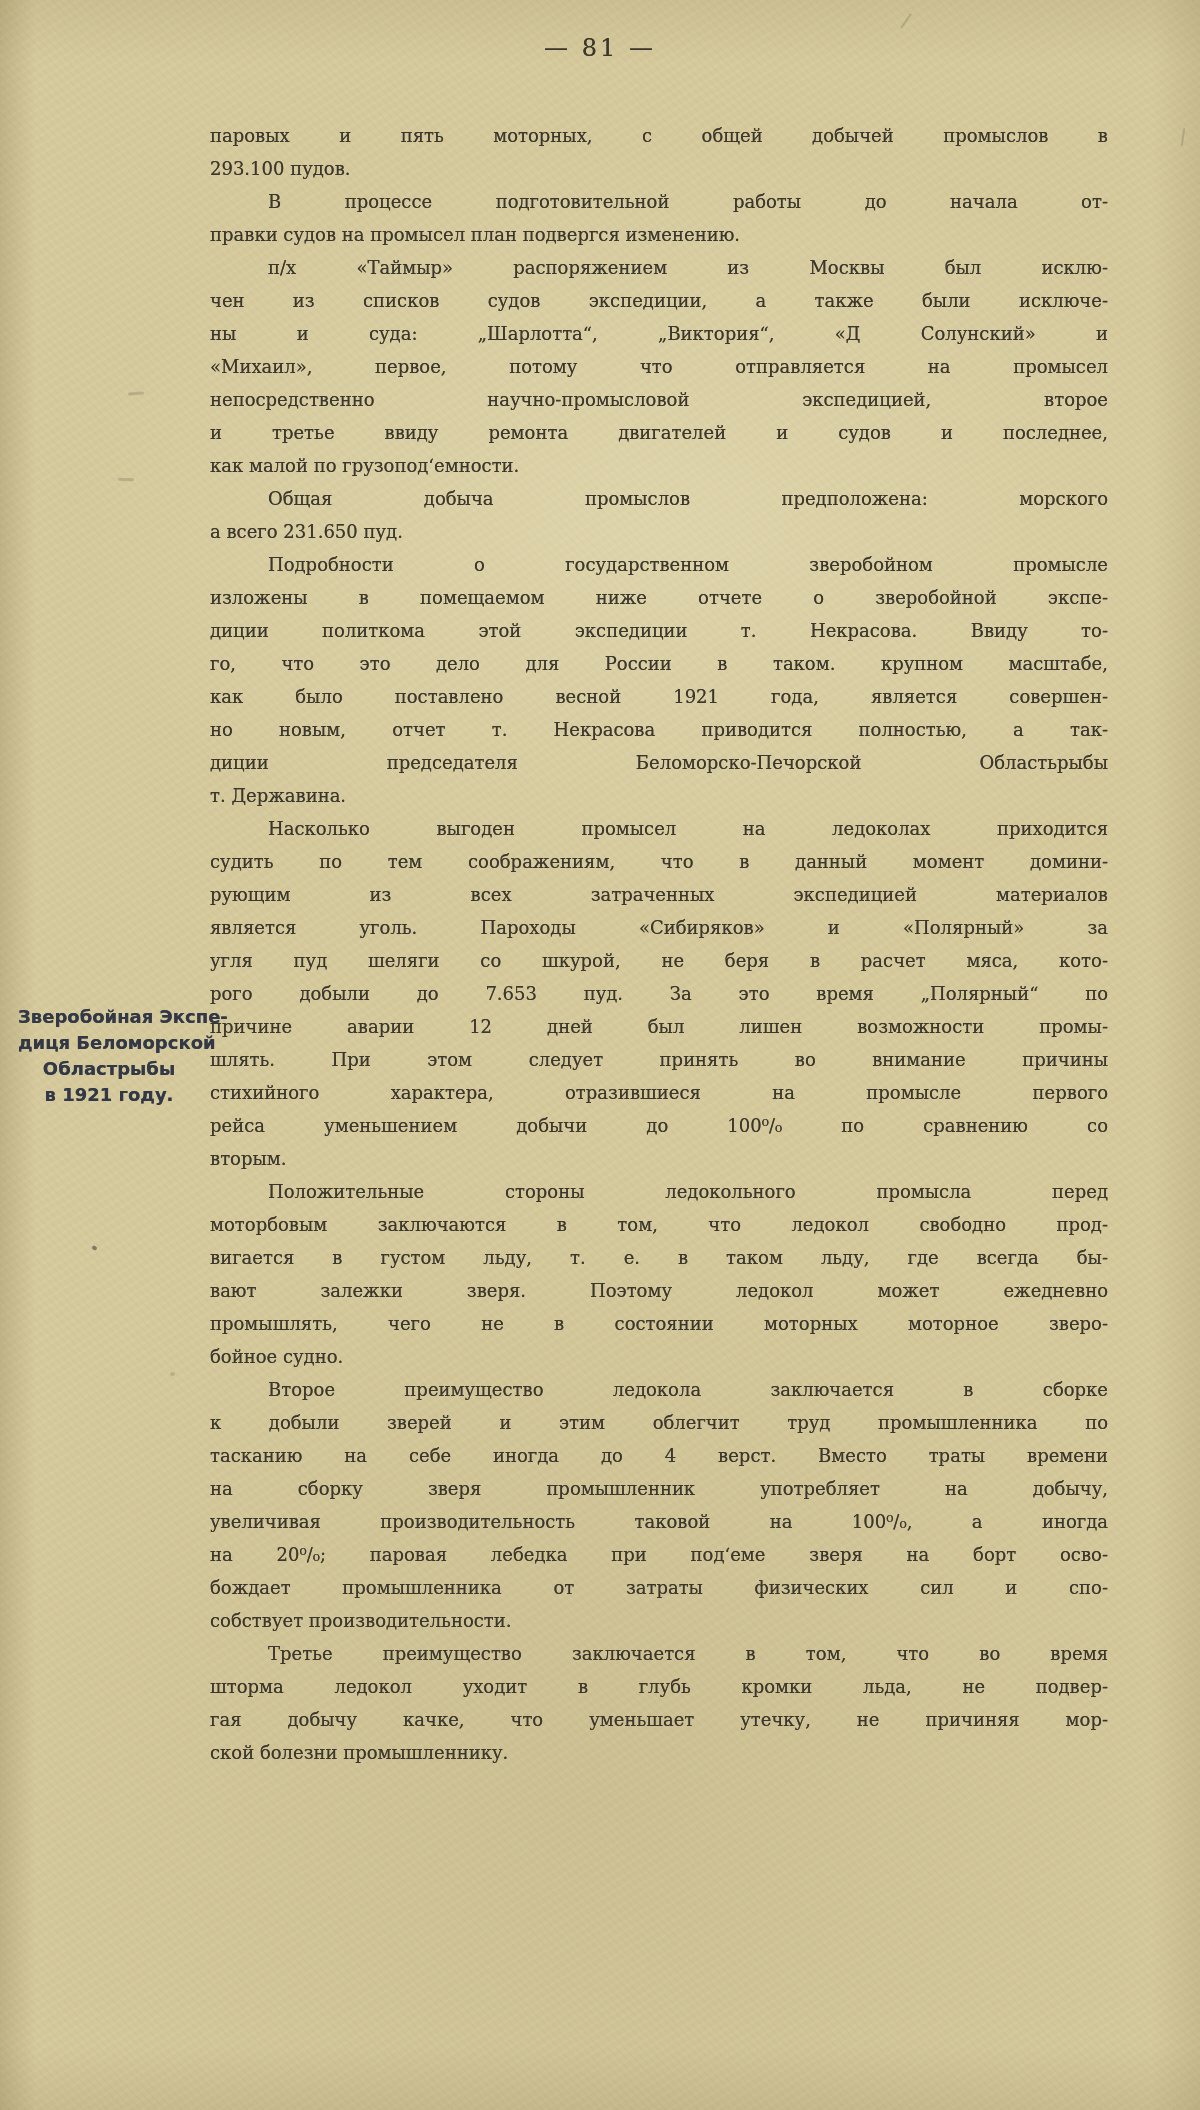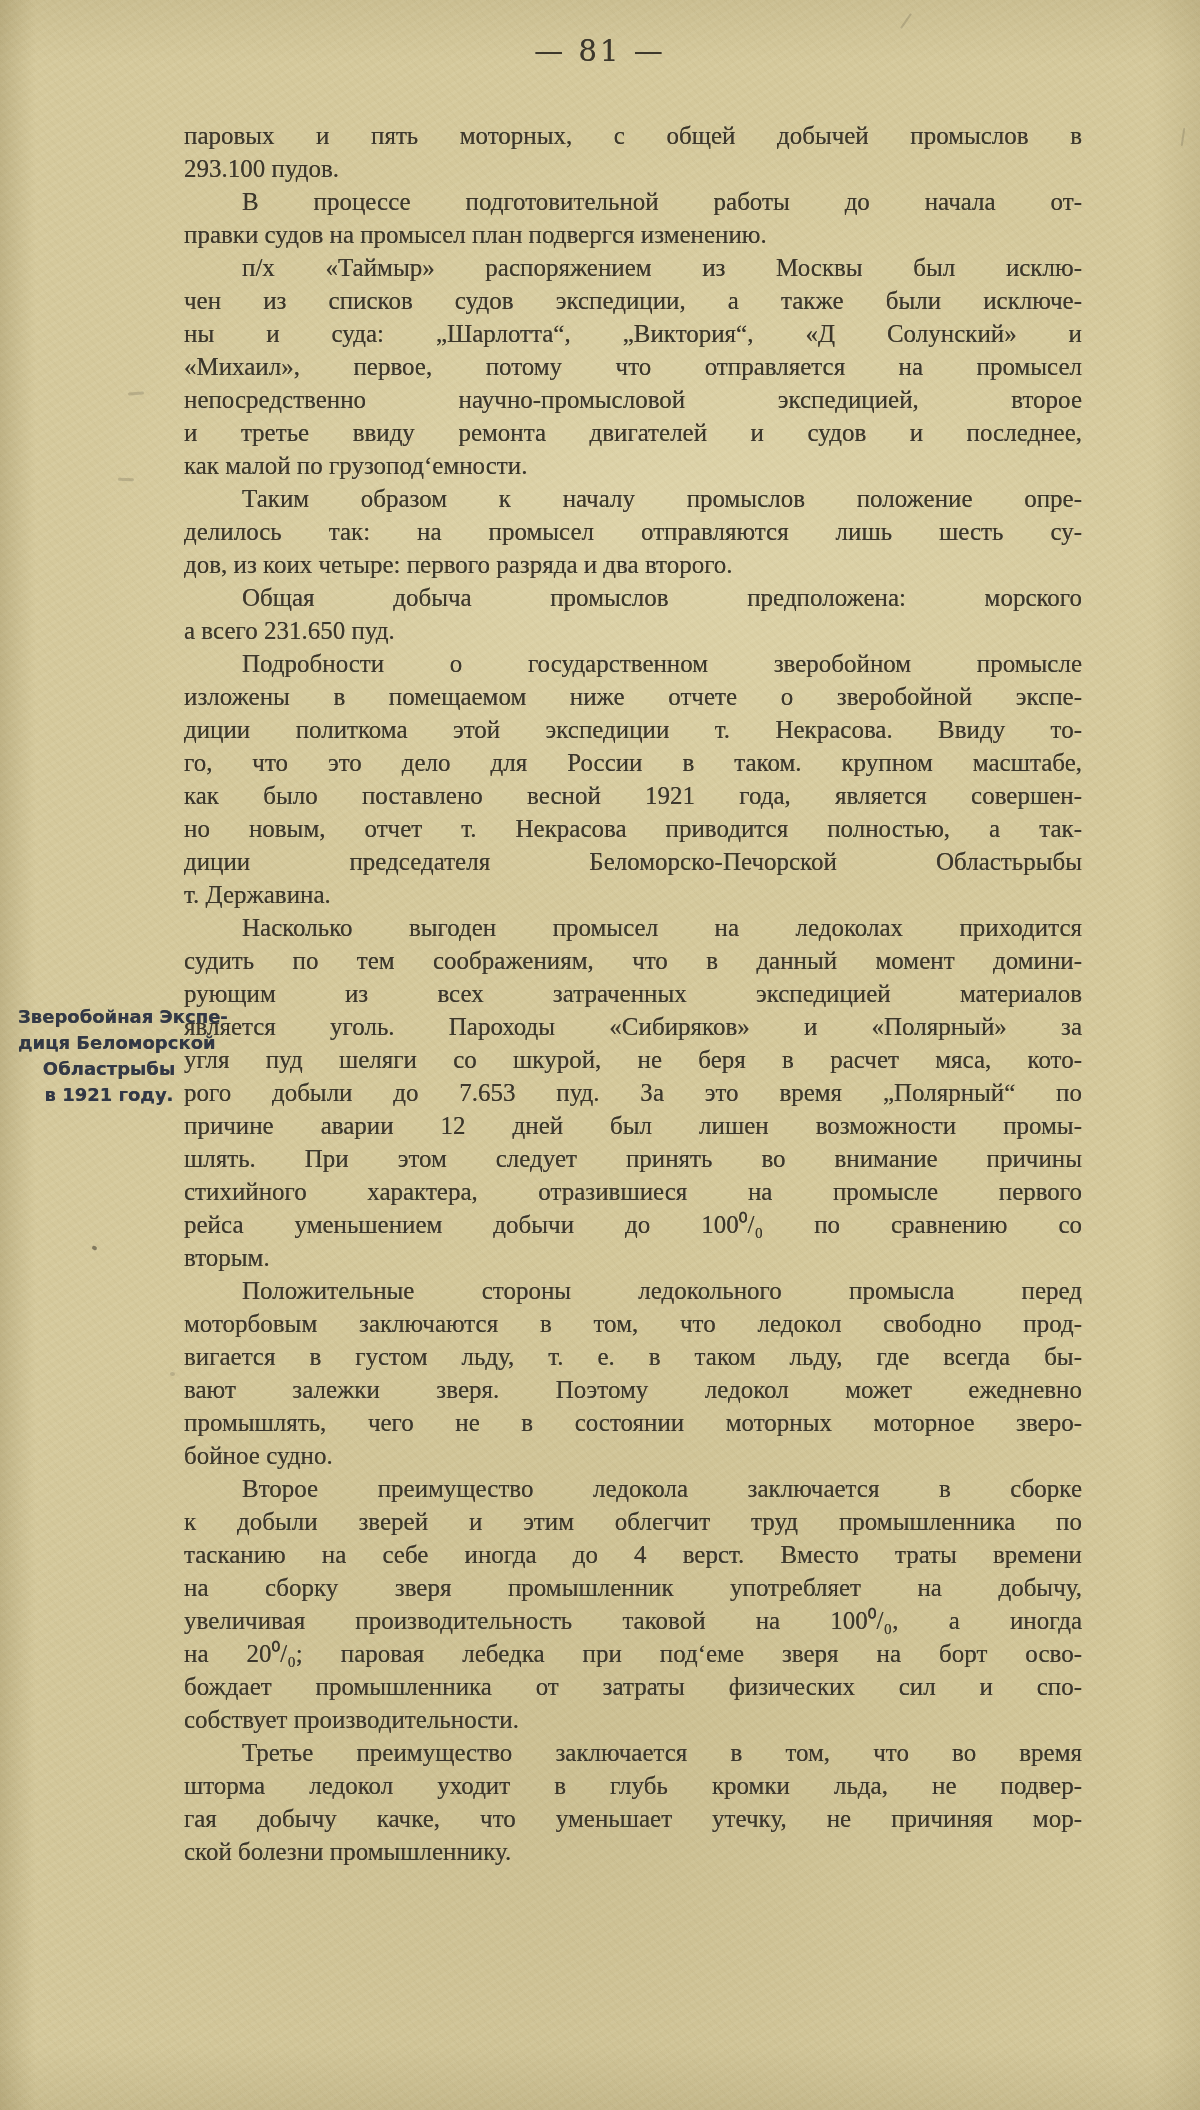--- a/index.html
+++ b/index.html
@@ -21,30 +21,29 @@
       linear-gradient(180deg, rgba(110,95,50,0.10) 0%, rgba(110,95,50,0) 3%, rgba(110,95,50,0) 97%, rgba(110,95,50,0.12) 100%),
       repeating-linear-gradient(47deg, rgba(90,80,40,0.028) 0 2px, rgba(0,0,0,0) 2px 6px),
       repeating-linear-gradient(-31deg, rgba(255,255,235,0.05) 0 3px, rgba(0,0,0,0) 3px 8px);
     font-family:"DejaVu Serif", serif;
     color:var(--ink);
     overflow:hidden;
   }
   .page-header{
     position:absolute;top:34px;left:0;width:100%;
     text-align:center;
-    font-size:29px;
+    font-size:24px;
     letter-spacing:3px;
     color:var(--ink);
     text-shadow:0 0 0.6px rgba(60,55,44,0.75);
   }
   .body-text{
-    position:absolute;left:184px;top:119px;width:898px;
-    font-size:25px;line-height:33px;
+    position:absolute;left:210px;top:119px;width:898px;
+    font-size:18px;line-height:33px;
     text-shadow:0 0 0.6px rgba(60,55,44,0.75);
-    font-family:Liberation Serif, serif;
   }
   .para{margin:0;}
   .para.gap{}
   .line{text-align:justify;text-align-last:justify;}
   .line.last{text-align-last:left;}
   .para.indent .line:first-child{text-indent:58px;}
   .margin-note{
     position:absolute;left:18px;top:1004px;width:182px;
     font-family:"DejaVu Sans", sans-serif;
     font-weight:bold;
@@ -84,25 +83,20 @@
         <div class="line last">правки судов на промысел план подвергся изменению.</div>
       </div>
       <div class="para indent">
         <div class="line">п/х «Таймыр» распоряжением из Москвы был исклю-</div>
         <div class="line">чен из списков судов экспедиции, а также были исключе-</div>
         <div class="line">ны и суда: „Шарлотта“, „Виктория“, «Д Солунский» и</div>
         <div class="line">«Михаил», первое, потому что отправляется на промысел</div>
         <div class="line">непосредственно научно-промысловой экспедицией, второе</div>
         <div class="line">и третье ввиду ремонта двигателей и судов и последнее,</div>
         <div class="line last">как малой по грузопод‘емности.</div>
-      </div>
-      <div class="para indent">
-        <div class="line">Таким образом к началу промыслов положение опре-</div>
-        <div class="line">делилось так: на промысел отправляются лишь шесть су-</div>
-        <div class="line last">дов, из коих четыре: первого разряда и два второго.</div>
       </div>
       <div class="para indent">
         <div class="line">Общая добыча промыслов предположена: морского</div>
         <div class="line last">а всего 231.650 пуд.</div>
       </div>
       <div class="para indent">
         <div class="line">Подробности о государственном зверобойном промысле</div>
         <div class="line">изложены в помещаемом ниже отчете о зверобойной экспе-</div>
         <div class="line">диции политкома этой экспедиции т. Некрасова. Ввиду то-</div>
         <div class="line">го, что это дело для России в таком. крупном масштабе,</div>

